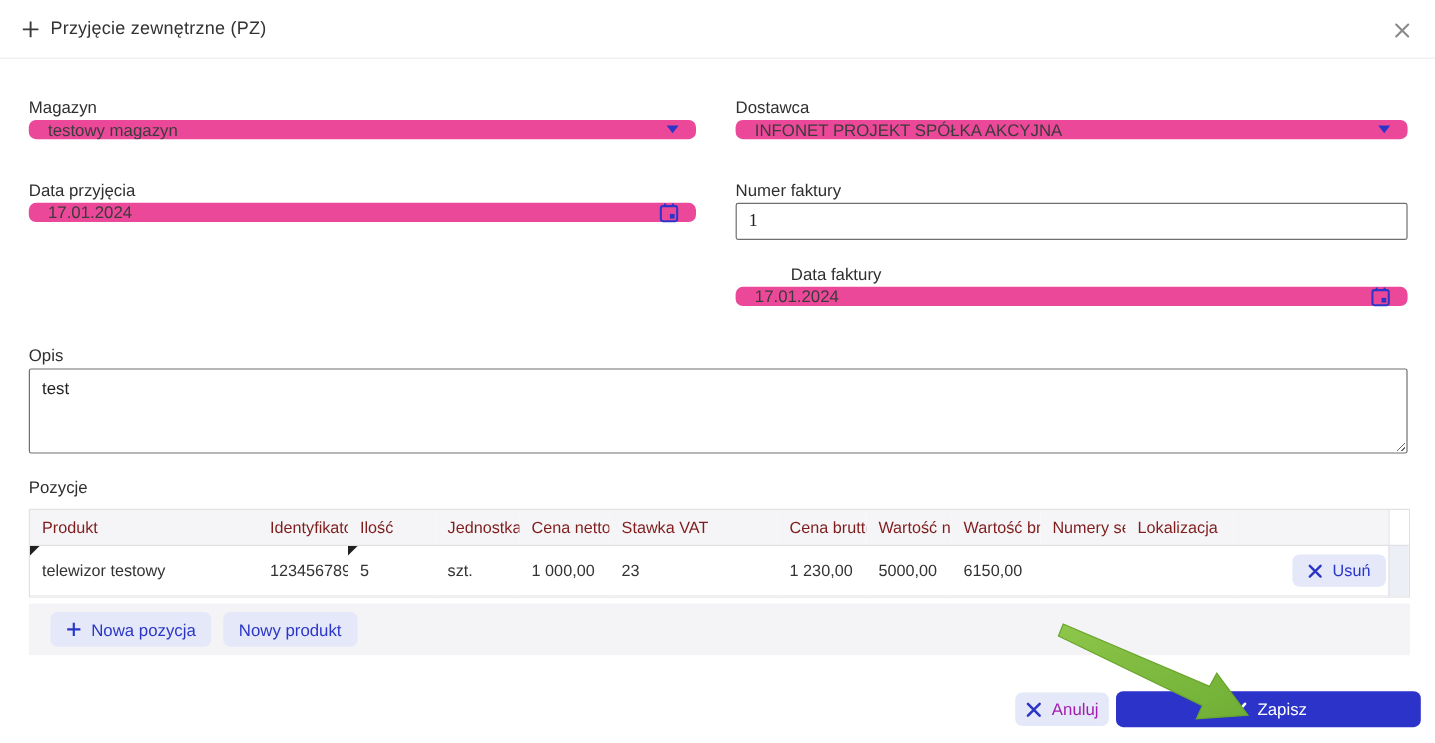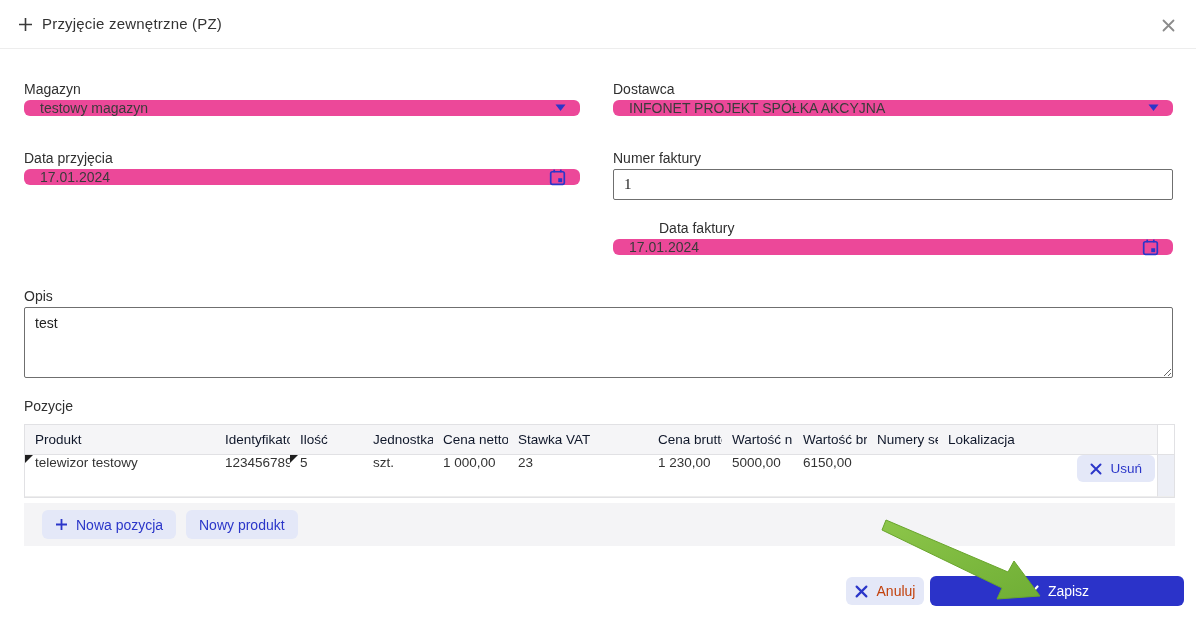--- a/index.html
+++ b/index.html
@@ -21,37 +21,37 @@
   .sel-field .val { flex:1 1 auto; white-space:nowrap; overflow:hidden; }
   .sel-field .ico { flex:0 0 auto; display:flex; align-items:center; }
 
   
   .txt-input { position:absolute; height:31px; background:#fff; border:1px solid #6f6f6f; border-radius:2px; padding:0 10px; font-size:15px; color:#222; font-family:"Liberation Serif", serif; }
   .opis-area { position:absolute; left:24px; top:307px; width:1149px; height:71px; border:1px solid #6f6f6f; border-radius:2px; padding:7px 10px; font-size:14px; color:#222; font-family:"Liberation Sans", sans-serif; resize:both; }
 
   
   .grid { position:absolute; left:24px; top:424px; width:1151px; border:1px solid #e1e1e4; background:#fff; }
   .grid-inner { display:grid; grid-template-columns:190px 75px 73px 70px 75px 140px 74px 71px 74px 71px 90px 129px 17px; width:1149px; }
-  .th { background:#f5f5f7; height:30px; line-height:29px; font-size:13.5px; color:#0f172a; padding-left:10px; border-bottom:1px solid #e1e1e4; white-space:nowrap; overflow:hidden; }
+  .th { background:#f5f5f7; height:30px; line-height:29px; font-size:13.5px; color:#7f1d1d; padding-left:10px; border-bottom:1px solid #e1e1e4; white-space:nowrap; overflow:hidden; }
   .th.gutter-h { background:#ffffff; border-left:1px solid #e1e1e4; padding:0; }
-  .td { position:relative; height:42px; font-size:13.5px; color:#333; padding-left:10px; display:flex; border-bottom:1px solid #ededed; white-space:nowrap; overflow:hidden; background:#fff; }
+  .td { position:relative; height:42px; font-size:13.5px; color:#333; padding-left:10px; display:flex; align-items:center; border-bottom:1px solid #ededed; white-space:nowrap; overflow:hidden; background:#fff; }
   .td.gutter-b { background:#edeff6; border-left:1px solid #e1e1e4; padding:0; }
   .edited-marker { position:absolute; left:0; top:0; width:0; height:0; border-top:8px solid #1f1f1f; border-right:8px solid transparent; }
   .td.action { justify-content:flex-end; padding-right:2px; }
 
   .chip-btn { display:inline-flex; align-items:center; gap:8px; background:#e4e8f8; color:#2b36c9; border:none; border-radius:6px; font-size:13.5px; font-family:"Liberation Sans", sans-serif; padding:0 13px; height:27px; cursor:pointer; }
 
   
   .grid-toolbar { position:absolute; left:24px; top:503px; width:1151px; height:43px; background:#f4f4f6; }
   .grid-toolbar .chip-btn { position:absolute; top:7px; height:29px; font-size:14px; }
   #btn-nowa-pozycja { left:18px; }
   #btn-nowy-produkt { left:162px; }
 
   
-  .btn-anuluj { position:absolute; left:846px; top:577px; width:78px; height:28px; background:#e4e8f8; color:#c2410c; border:none; border-radius:6px; font-size:14px; font-family:"Liberation Sans", sans-serif; display:flex; align-items:center; justify-content:center; gap:9px; cursor:pointer; }
+  .btn-anuluj { position:absolute; left:846px; top:577px; width:78px; height:28px; background:#e4e8f8; color:#a21caf; border:none; border-radius:6px; font-size:14px; font-family:"Liberation Sans", sans-serif; display:flex; align-items:center; justify-content:center; gap:9px; cursor:pointer; }
   .btn-zapisz { position:absolute; left:930px; top:576px; width:254px; height:30px; background:#2b33c9; color:#fff; border:none; border-radius:6px; font-size:14px; font-family:"Liberation Sans", sans-serif; display:flex; align-items:center; justify-content:center; gap:9px; cursor:pointer; }
 
   .arrow-overlay { position:absolute; left:0; top:0; width:1196px; height:619px; pointer-events:none; }
 </style>
 </head>
 <body>
 
 <div id="dialog">
 
   <div class="titlebar">

